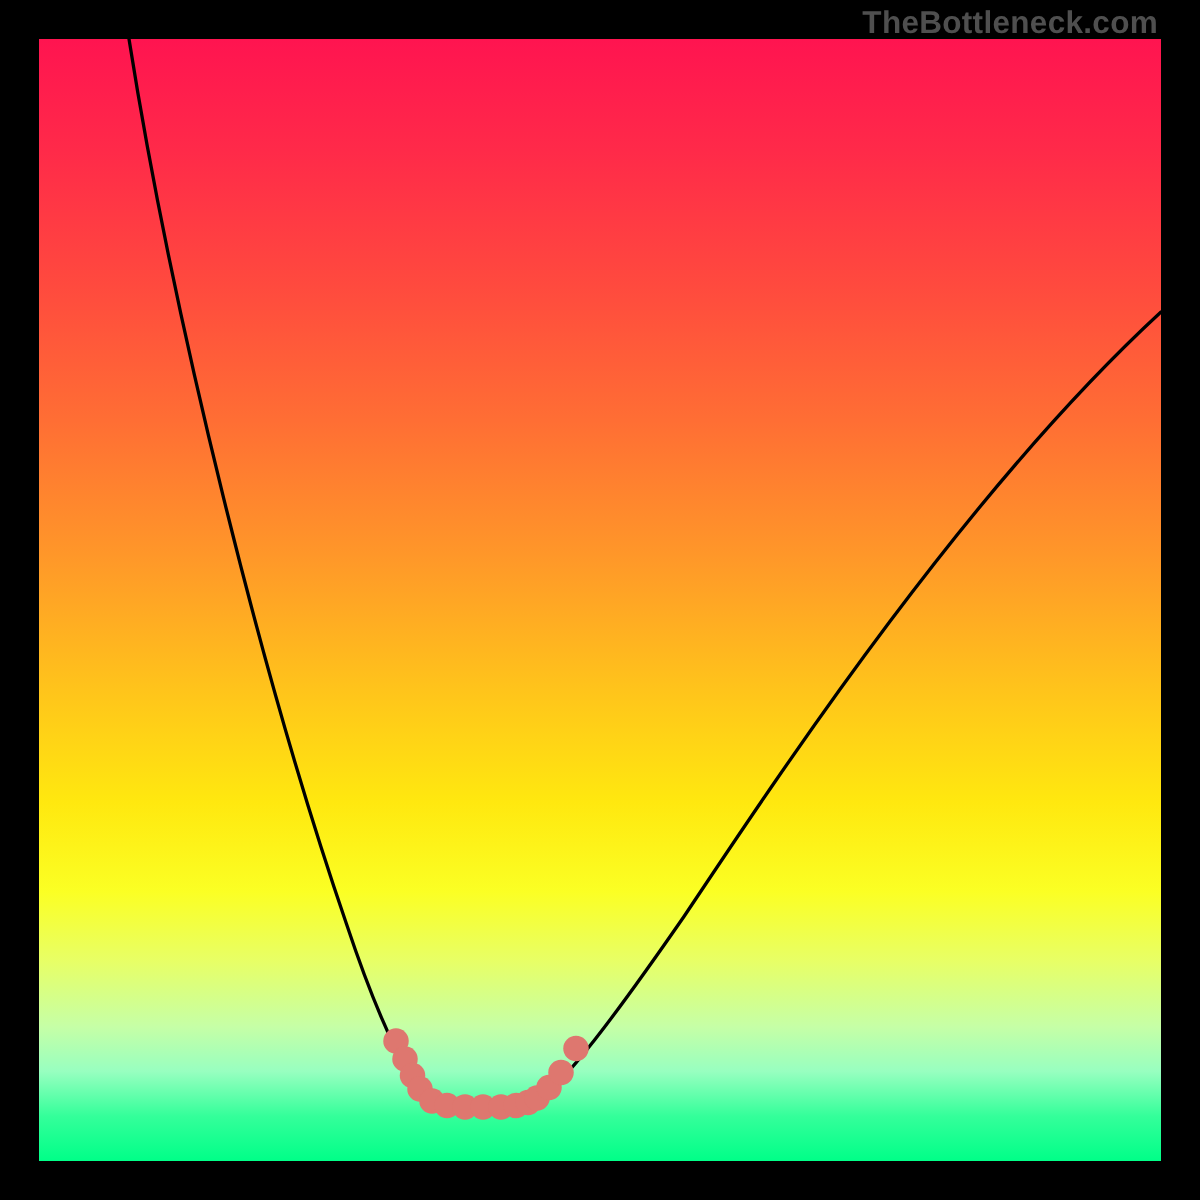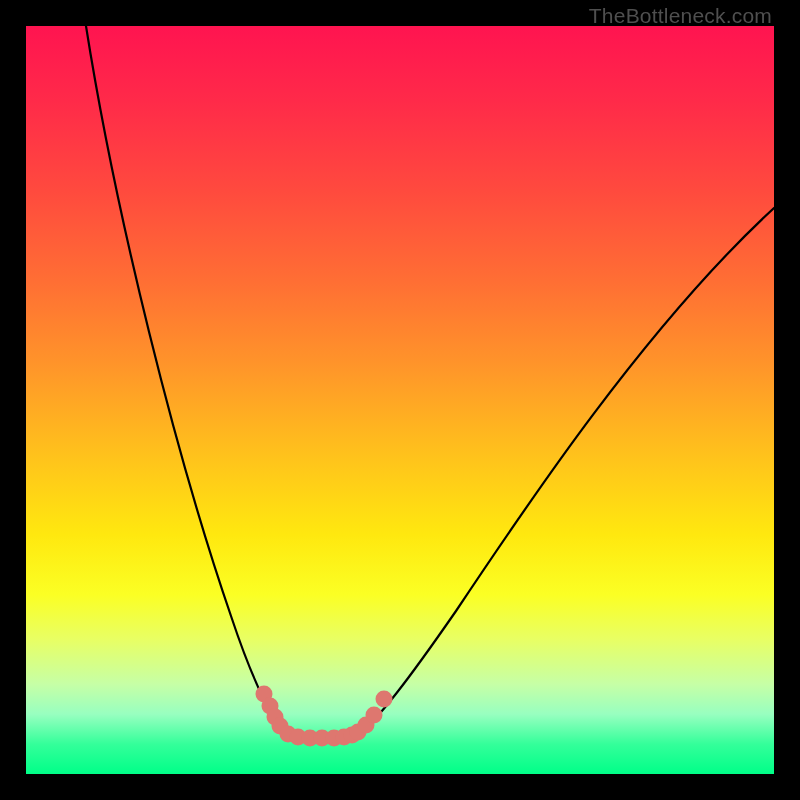--- a/index.html
+++ b/index.html
@@ -37,21 +37,21 @@
       #98ffc0 92%,
       #34ff9a 96%,
       #00ff88 100%
     );
   }
   .watermark {
     position: absolute;
     top: 4px;
     right: 28px;
     font-size: 21px;
-    font-weight: 400;
+    font-weight: 700;
     color: #4f4f4f;
     letter-spacing: 0.2px;
     user-select: none;
   }
   svg.curves {
     position: absolute;
     inset: 0;
   }
 </style>
 </head>

